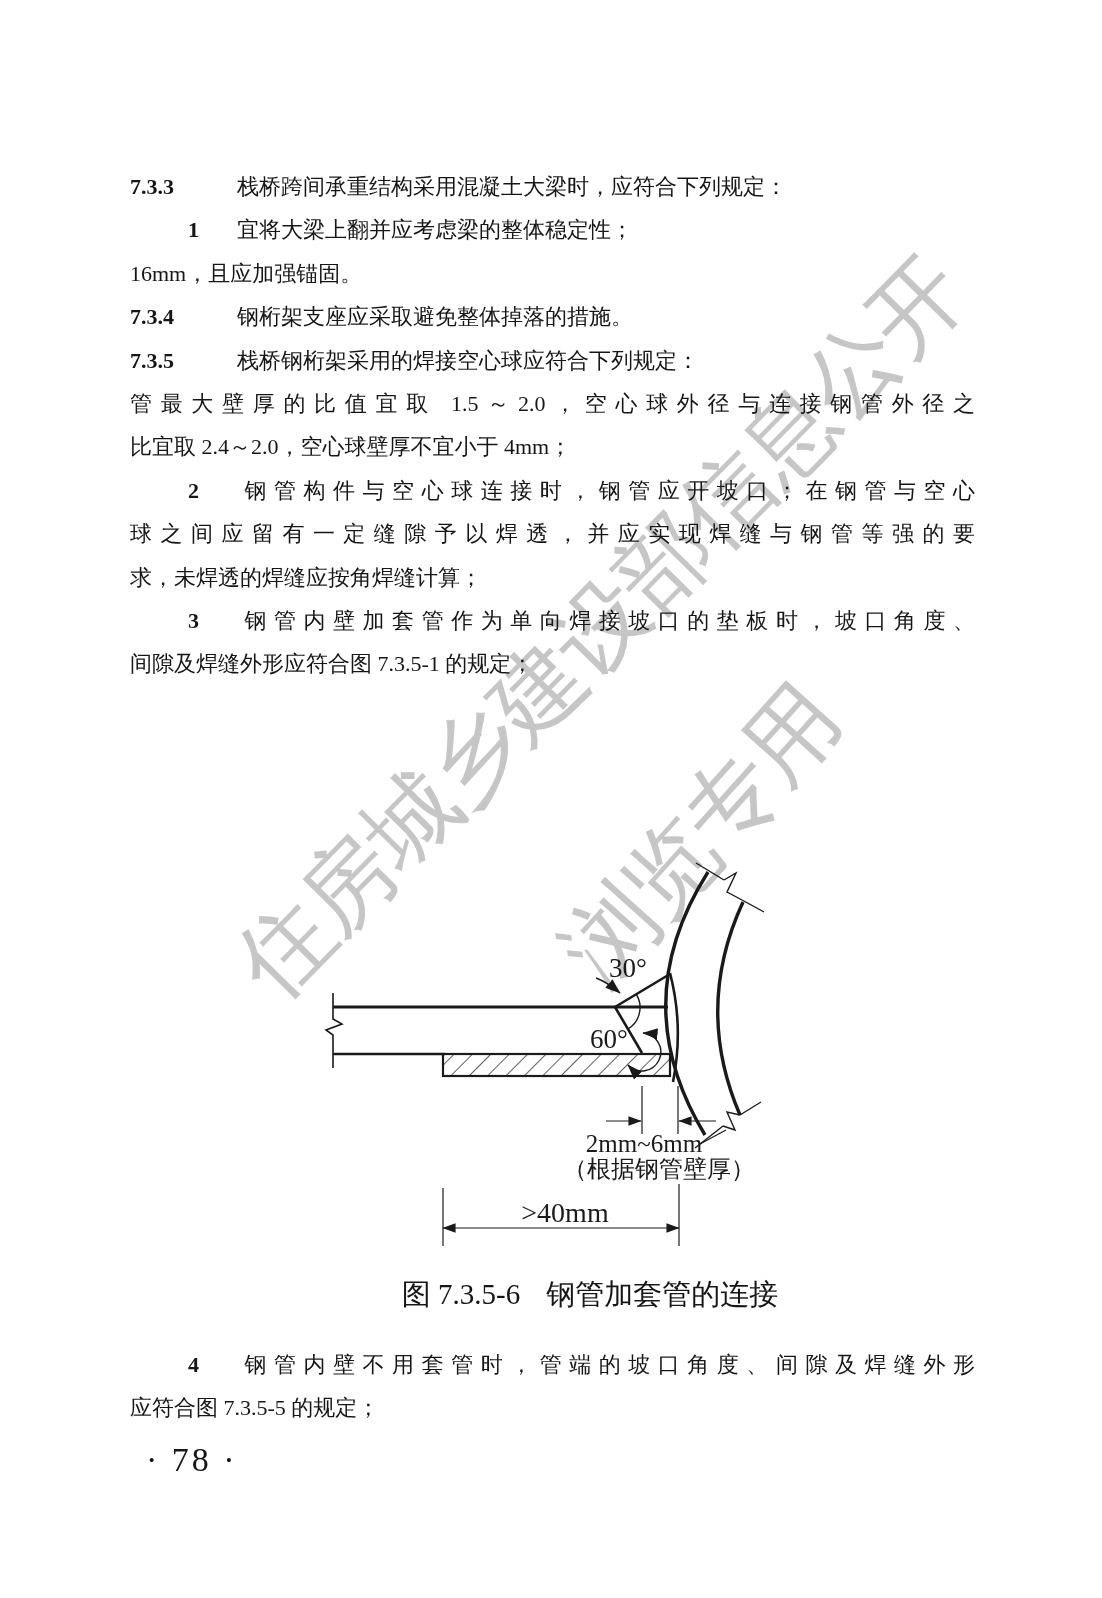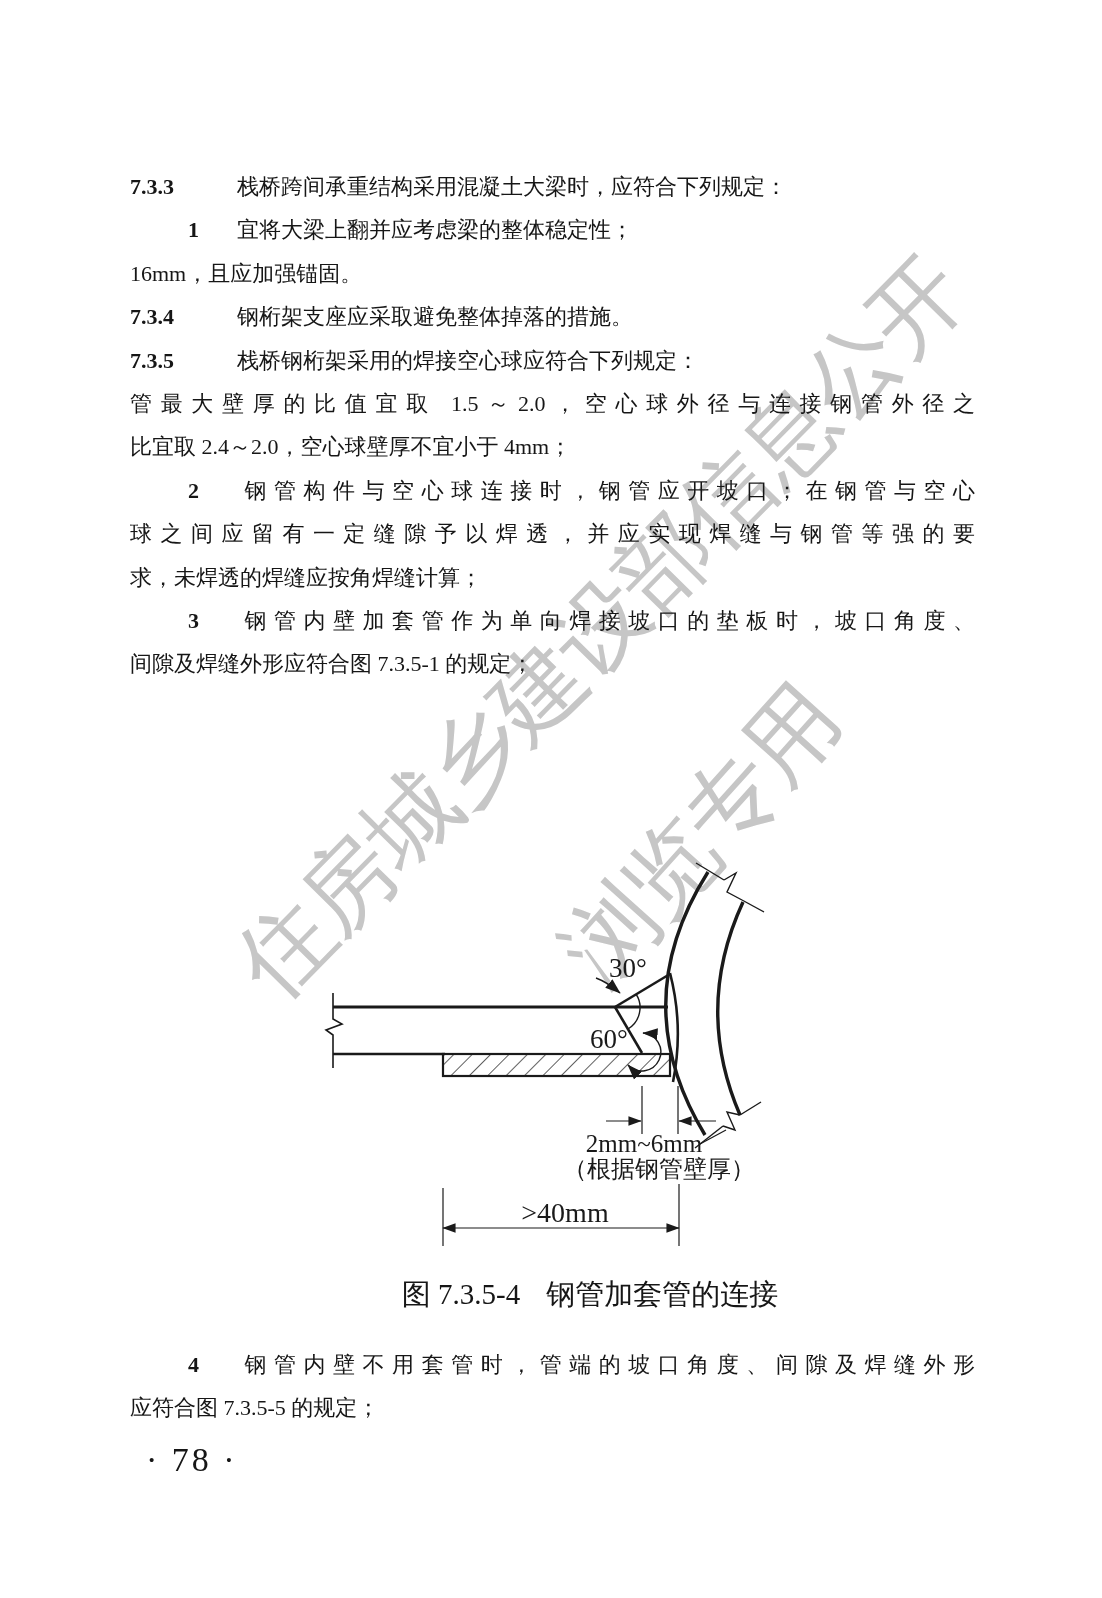--- a/index.html
+++ b/index.html
@@ -132,21 +132,21 @@
 
     <g stroke="#1a1a1a" fill="none" stroke-width="1.2">
       <line x1="443" y1="1188" x2="443" y2="1246"></line>
       <line x1="679" y1="1184" x2="679" y2="1246"></line>
       <path d="M443,1228 L679,1228" marker-start="url(#arr)" marker-end="url(#arr)"></path>
     </g>
     <text x="565" y="1222" font-size="28" text-anchor="middle">&gt;40mm</text>
   </svg>
 
   <div id="figcaption">
-    <span class="cap-label">图 7.3.5-4</span><span class="cap-title">钢管加套管的连接</span>
+    <span class="cap-label">图 7.3.5-6</span><span class="cap-title">钢管加套管的连接</span>
   </div>
 
   <div id="block2" class="textblock">
     <div class="ln fill"><span class="num item">4</span><span>钢管内壁不用套管时，管端的坡口角度、间隙及焊缝外形</span></div>
     <div class="ln"><span>应符合图 7.3.5-5 的规定；</span></div>
   </div>
 
   <div id="footer">· 78 ·</div>
 
 </div>

